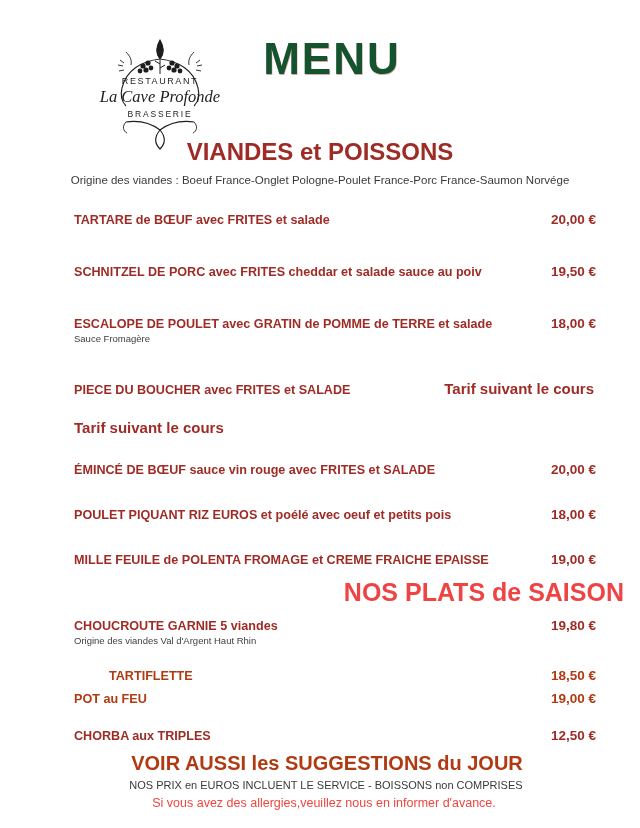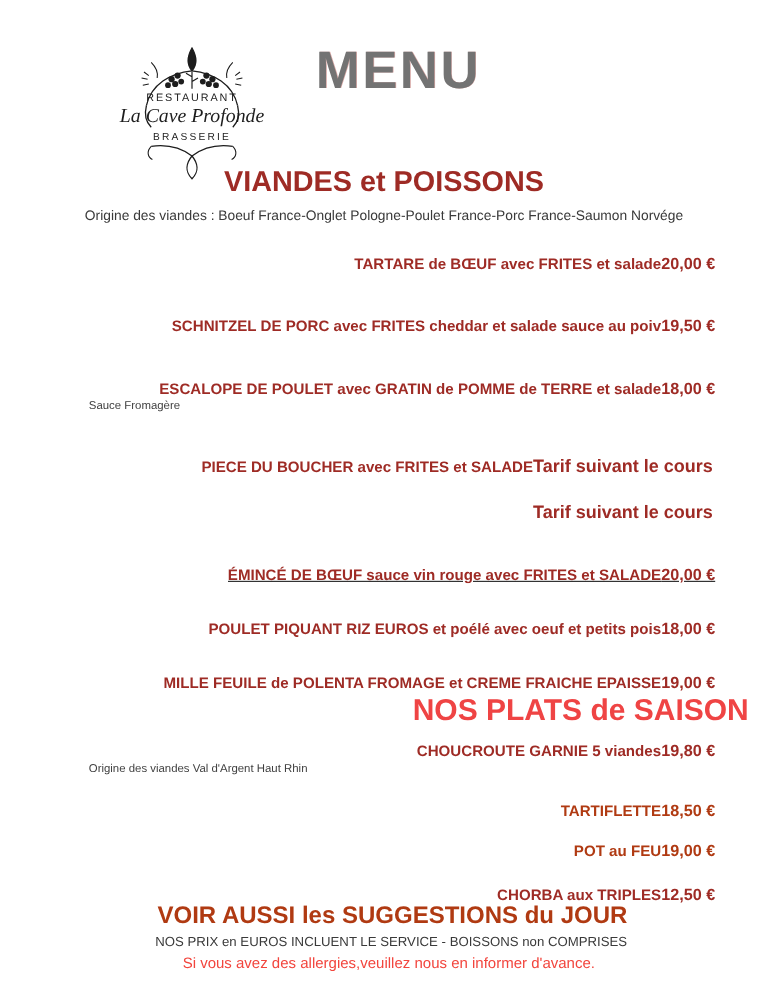--- a/index.html
+++ b/index.html
@@ -39,21 +39,21 @@
 
   .menu-title {
     position: absolute;
     left: 0;
     right: 8px;
     top: 34px;
     text-align: center;
     font-size: 44px;
     font-weight: bold;
     letter-spacing: 2px;
-    color: #737373;
+    color: #14532d;
     text-shadow: 0.6px 0.6px 0 rgba(190,100,95,0.55);
     padding-left: 32px;
   }
 
   .section-title {
     text-align: center;
     font-size: 24px;
     font-weight: bold;
     color: #9e2b25;
     margin: 0;
@@ -75,21 +75,21 @@
   
   .menu-list {
     position: absolute;
     left: 74px;
     right: 44px;
     top: 212px;
   }
   .menu-row {
     display: flex;
     align-items: baseline;
-    justify-content: flex-end;
+    justify-content: space-between;
   }
   .dish {
     font-size: 12.6px;
     font-weight: bold;
     color: #9e2b25;
     white-space: nowrap;
     overflow: hidden;
   }
   .price {
     font-size: 13.5px;
@@ -230,21 +230,21 @@
         <div class="menu-row">
           <div class="dish">PIECE DU BOUCHER avec FRITES et SALADE</div>
           <div class="price quote">Tarif suivant le cours</div>
         </div>
       </div>
       <div style="margin-top: 22px;">
         <div class="menu-row">
           <div class="price quote">Tarif suivant le cours</div>
         </div>
       </div>
-      <div style="margin-top: 35px; text-decoration: underline;">
+      <div style="margin-top: 26px;">
         <div class="menu-row">
           <div class="dish">ÉMINCÉ DE BŒUF sauce vin rouge avec  FRITES et SALADE</div>
           <div class="price">20,00 €</div>
         </div>
       </div>
       <div style="margin-top: 30px;">
         <div class="menu-row">
           <div class="dish">POULET PIQUANT RIZ EUROS et poélé avec oeuf et petits pois</div>
           <div class="price">18,00 €</div>
         </div>
@@ -266,21 +266,21 @@
           <div class="price">19,80 €</div>
         </div>
         <div class="subnote">Origine des viandes Val d'Argent Haut Rhin</div>
       </div>
       <div style="margin-top: 22px; margin-left: 35px;">
         <div class="menu-row">
           <div class="dish warm">TARTIFLETTE</div>
           <div class="price warm">18,50 €</div>
         </div>
       </div>
-      <div style="margin-top: 18px;">
+      <div style="margin-top: 8px;">
         <div class="menu-row">
           <div class="dish warm">POT au FEU</div>
           <div class="price warm">19,00 €</div>
         </div>
       </div>
       <div style="margin-top: 22px;">
         <div class="menu-row">
           <div class="dish">CHORBA aux TRIPLES</div>
           <div class="price">12,50 €</div>
         </div>

